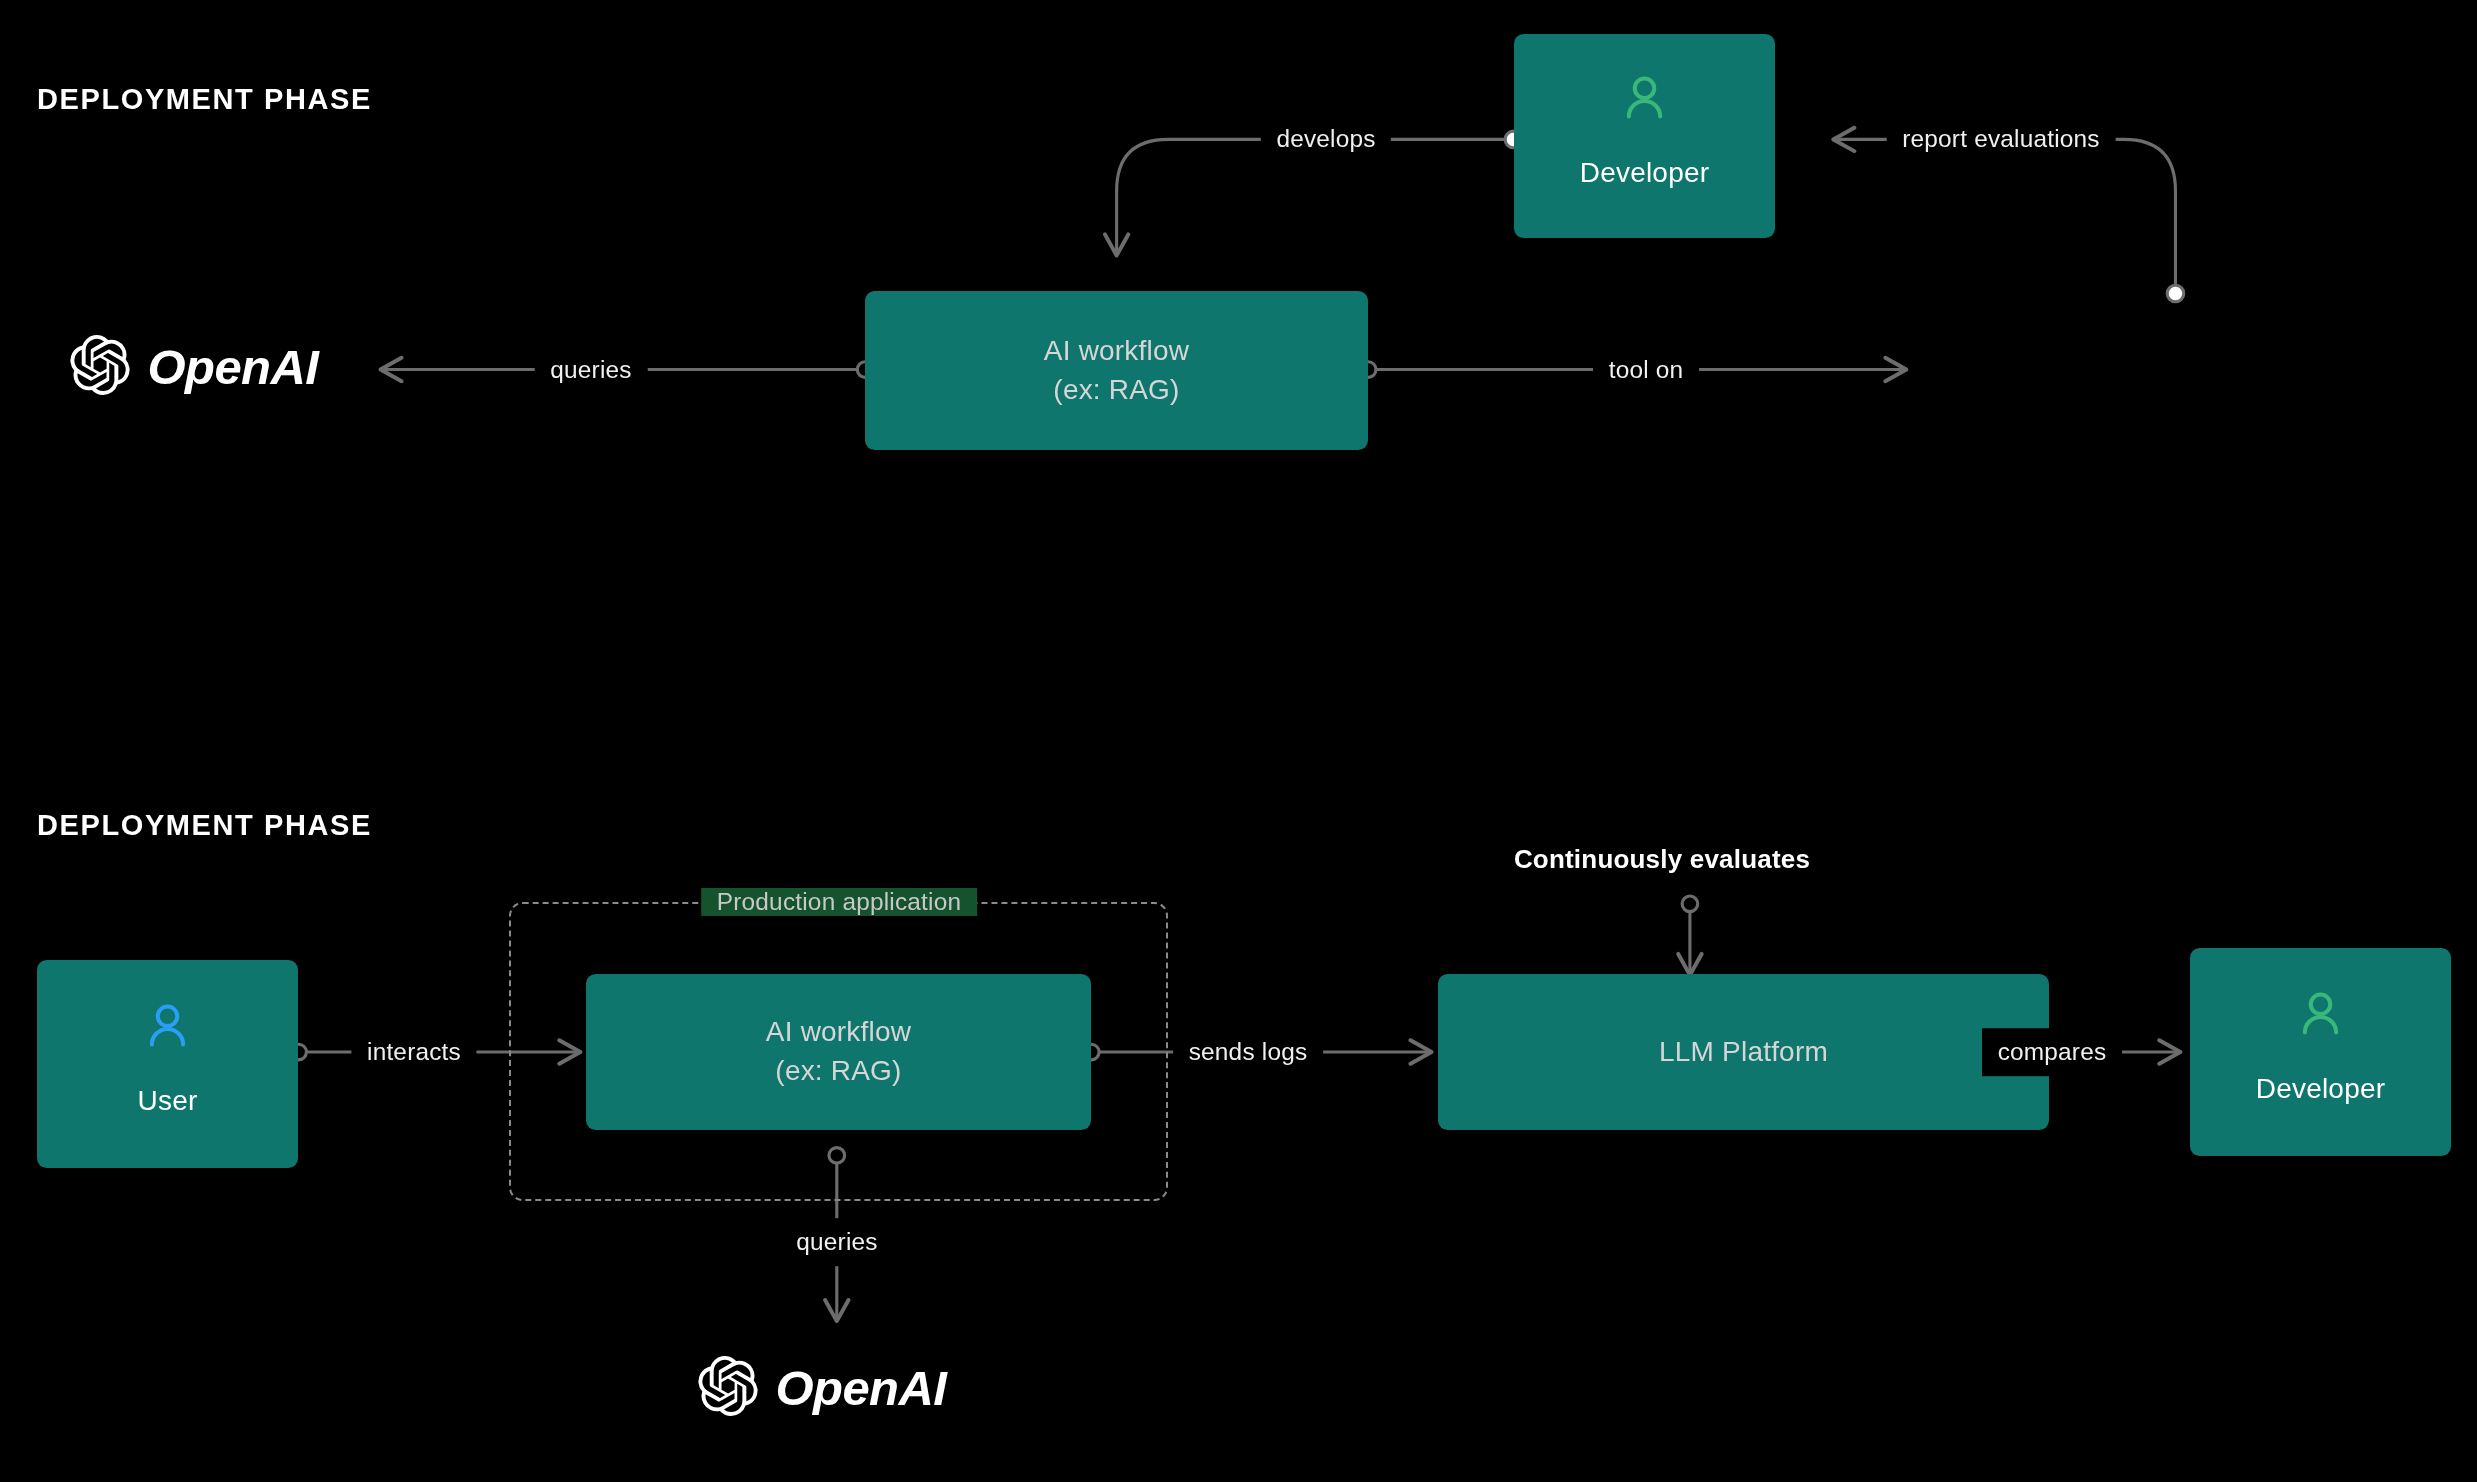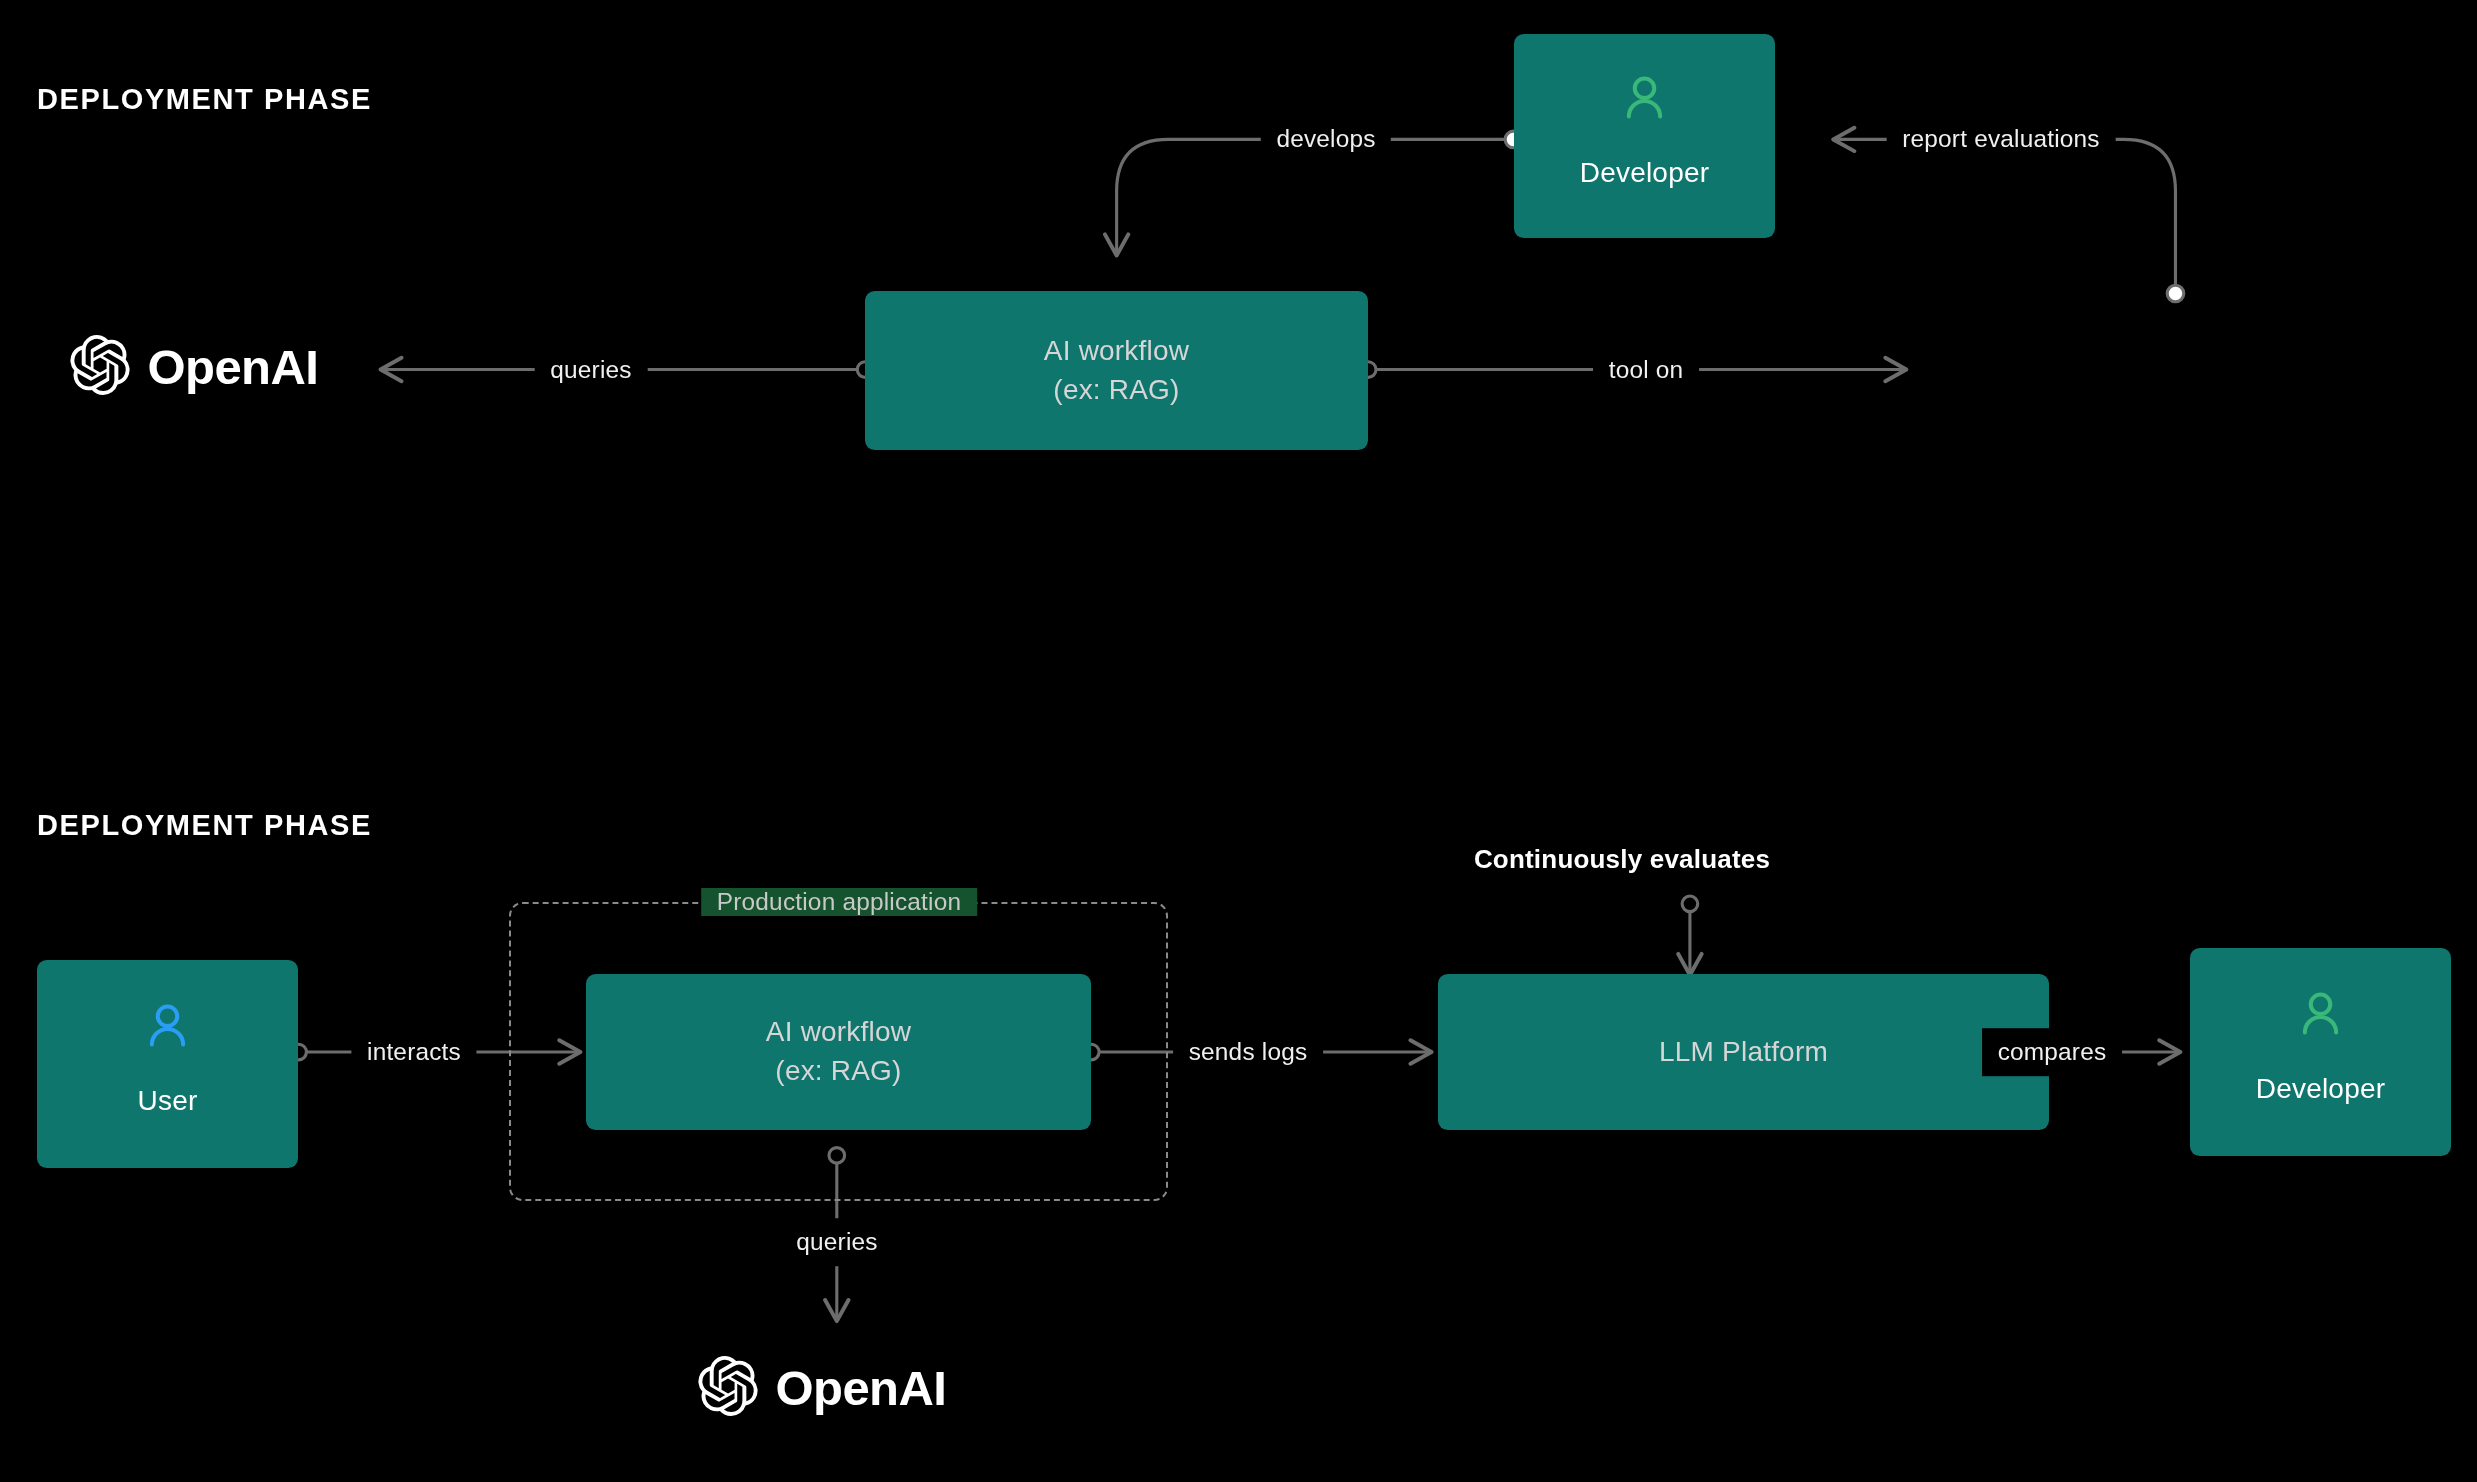--- a/index.html
+++ b/index.html
@@ -87,20 +87,21 @@
     color:#ffffff;
     background:transparent;
   }
 
   
   .openai{
     position:absolute;
     display:flex;
     align-items:center;
     gap:17.6px;
+    font-style:italic;
   }
   .openai .wm{
     font-size:49px;
     font-weight:700;
     color:#ffffff;
     letter-spacing:-0.6px;
     line-height:1;
   }
 </style>
 </head>
@@ -239,16 +240,16 @@
         <path fill="#ffffff" d="M22.28 9.82a5.98 5.98 0 0 0-.52-4.91 6.05 6.05 0 0 0-6.51-2.9A6.07 6.07 0 0 0 4.98 4.18a5.98 5.98 0 0 0-3.99 2.9 6.05 6.05 0 0 0 .74 7.1 5.98 5.98 0 0 0 .51 4.91 6.05 6.05 0 0 0 6.52 2.9A5.99 5.99 0 0 0 13.27 24a6.06 6.06 0 0 0 5.77-4.21 5.99 5.99 0 0 0 3.99-2.9 6.06 6.06 0 0 0-.75-7.07Zm-9.02 12.6a4.48 4.48 0 0 1-2.88-1.04l.14-.08 4.78-2.76a.79.79 0 0 0 .39-.68v-6.74l2.02 1.17a.07.07 0 0 1 .04.06v5.58a4.5 4.5 0 0 1-4.49 4.49ZM3.6 18.3a4.47 4.47 0 0 1-.54-3.01l.14.09 4.78 2.76a.77.77 0 0 0 .78 0l5.84-3.37v2.33a.08.08 0 0 1-.03.07l-4.84 2.79a4.5 4.5 0 0 1-6.13-1.65ZM2.34 7.9a4.49 4.49 0 0 1 2.35-1.97v5.68a.77.77 0 0 0 .38.67l5.82 3.36-2.02 1.17a.08.08 0 0 1-.07 0l-4.83-2.79A4.5 4.5 0 0 1 2.34 7.9Zm16.6 3.86-5.83-3.39L15.12 7.2a.08.08 0 0 1 .07 0l4.83 2.79a4.49 4.49 0 0 1-.68 8.1v-5.68a.79.79 0 0 0-.4-.65Zm2.01-3.02-.14-.09-4.77-2.78a.78.78 0 0 0-.79 0L9.42 9.24V6.91a.07.07 0 0 1 .03-.07l4.83-2.79a4.49 4.49 0 0 1 6.67 4.65ZM8.32 12.87 6.3 11.7a.08.08 0 0 1-.04-.06V6.07a4.49 4.49 0 0 1 7.36-3.45l-.14.08L8.7 5.46a.79.79 0 0 0-.39.68l-.01 6.73Zm1.1-2.36 2.6-1.5 2.61 1.5v3l-2.6 1.5-2.61-1.5v-3Z"></path>
       </svg>
     </span>
     <span class="wm">OpenAI</span>
   </div>
 
   <div class="edge-label" style="left:414px;top:1052px;">interacts</div>
   <div class="edge-label" style="left:1248px;top:1052px;">sends logs</div>
   <div class="edge-label" style="left:2052px;top:1052px;">compares</div>
   <div class="edge-label" style="left:837px;top:1242px;">queries</div>
-  <div class="edge-label strong" style="left:1622px;top:859px;">Continuously evaluates</div>
+  <div class="edge-label strong" style="left:1662px;top:859px;">Continuously evaluates</div>
 
 </div>
 
 
 </body></html>

